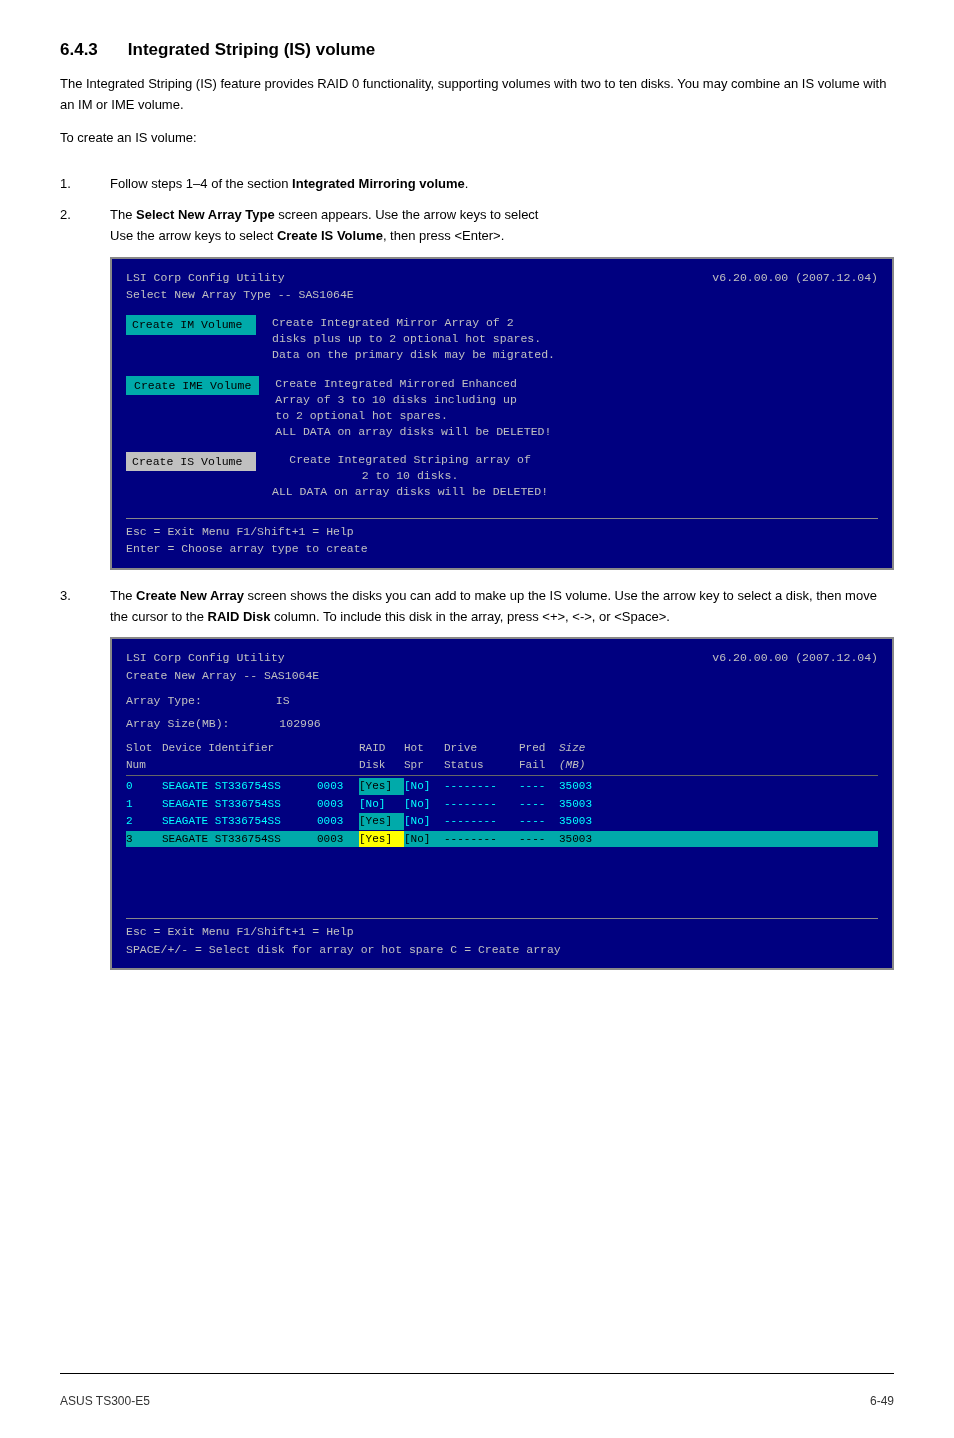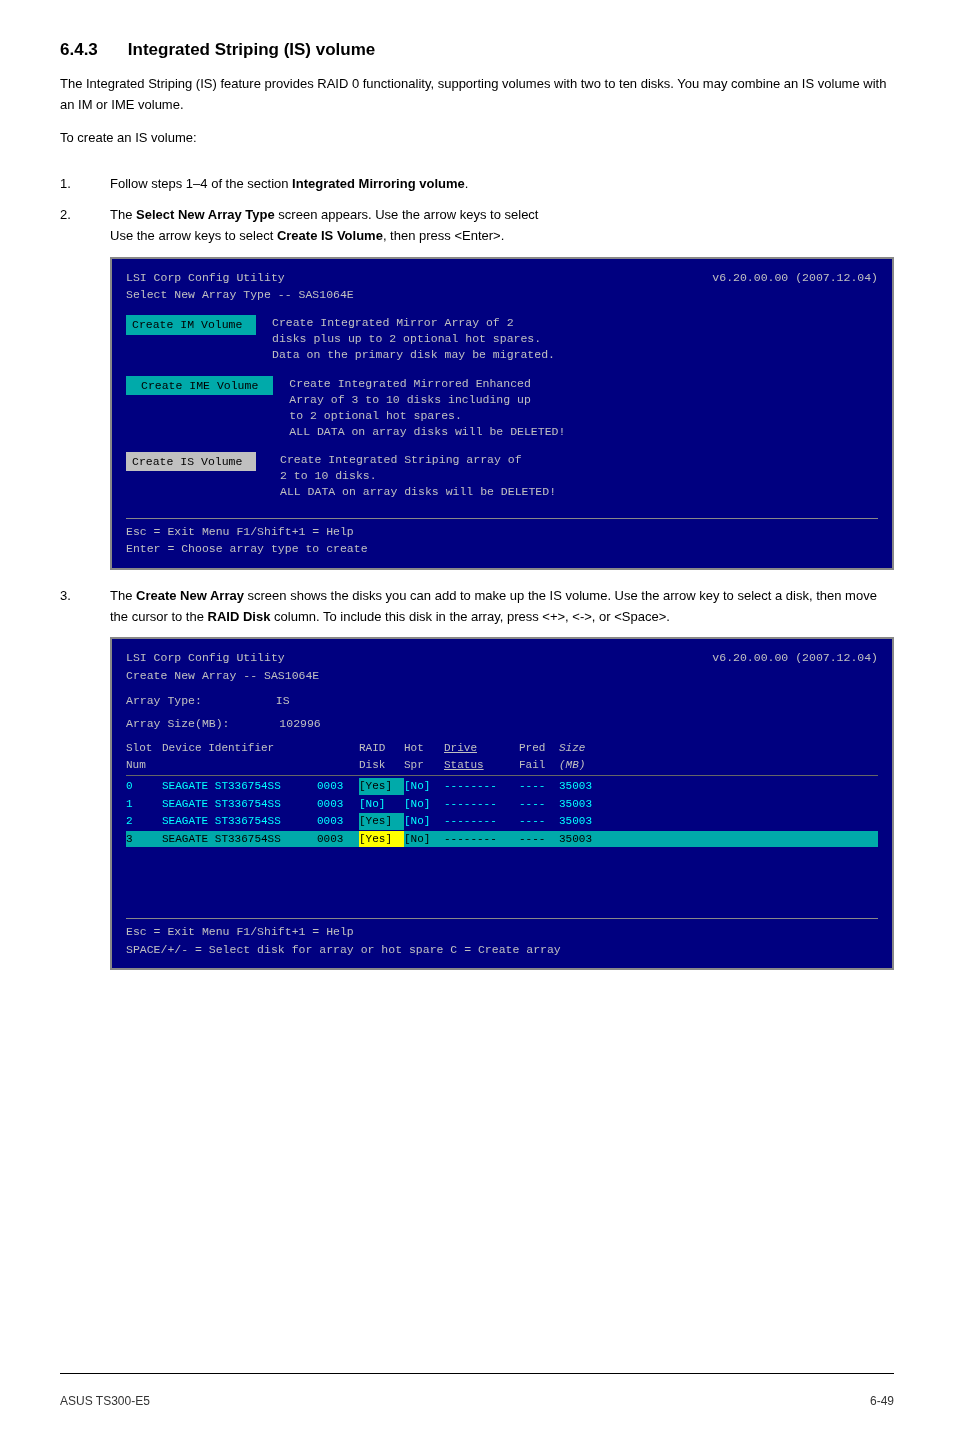--- a/index.html
+++ b/index.html
@@ -100,30 +100,30 @@
         <div style="margin-bottom:12px;">Select New Array Type -- SAS1064E</div>
 
         <div style="margin-bottom:12px; display:flex; align-items:flex-start;">
           <span style="background:#00aaaa; color:#000; padding:1px 6px; min-width:130px; display:inline-block; white-space:nowrap;">Create IM Volume</span>
           <span style="margin-left:16px; max-width:310px; white-space:pre-line; line-height:1.4;">Create Integrated Mirror Array of 2
 disks plus up to 2 optional hot spares.
 Data on the primary disk may be migrated.</span>
         </div>
 
         <div style="margin-bottom:12px; display:flex; align-items:flex-start;">
-          <span style="background:#00aaaa; color:#000; padding:1px 15px; min-width:130px; display:inline-block; white-space:nowrap;">Create IME Volume</span>
+          <span style="background:#00aaaa; color:#000; padding:1px 8px; min-width:130px; display:inline-block; white-space:nowrap;">Create IME Volume</span>
           <span style="margin-left:16px; max-width:310px; white-space:pre-line; line-height:1.4;">Create Integrated Mirrored Enhanced
 Array of 3 to 10 disks including up
 to 2 optional hot spares.
 ALL DATA on array disks will be DELETED!</span>
         </div>
 
         <div style="margin-bottom:18px; display:flex; align-items:flex-start;">
           <span style="background:#c0c0c0; color:#000; padding:1px 6px; min-width:130px; display:inline-block; white-space:nowrap;">Create IS Volume</span>
-          <span style="margin-left:24px; max-width:310px; white-space:pre-line; line-height:1.4;">Create Integrated Striping array of
+          <span style="margin-left:16px; max-width:310px; white-space:pre-line; line-height:1.4;text-align:center;">Create Integrated Striping array of
 2 to 10 disks.
 ALL DATA on array disks will be DELETED!</span>
         </div>
 
         <div style="border-top:1px solid #888; padding-top:4px;">
           <div>Esc = Exit Menu    F1/Shift+1 = Help</div>
           <div>Enter = Choose array type to create</div>
         </div>
       </div>
 
@@ -159,21 +159,21 @@
         </div>
 
         <div style="font-family:'Courier New',Courier,monospace; font-size:11px;">
 
           <div style="display:flex; gap:0; color:#c0c0c0; border-bottom:1px solid #666; padding-bottom:2px; margin-bottom:2px;">
             <span style="width:36px; display:inline-block;">Slot<br>Num</span>
             <span style="width:155px; display:inline-block;">Device Identifier</span>
             <span style="width:42px; display:inline-block;"></span>
             <span style="width:45px; display:inline-block;">RAID<br>Disk</span>
             <span style="width:40px; display:inline-block;">Hot<br>Spr</span>
-            <span style="width:75px; display:inline-block;text-decoration:underline;">Drive<br>Status</span>
+            <span style="width:75px; display:inline-block;">Drive<br>Status</span>
             <span style="width:40px; display:inline-block;">Pred<br>Fail</span>
             <span style="width:50px; display:inline-block;font-style:italic;">Size<br>(MB)</span>
           </div>
 
           <div style="display:flex; gap:0; color:#00ffff; margin-bottom:1px;">
             <span style="width:36px; display:inline-block;">0</span>
             <span style="width:155px; display:inline-block;">SEAGATE ST336754SS</span>
             <span style="width:42px; display:inline-block;">0003</span>
             <span style="width:45px; display:inline-block; background:#00aaaa; color:#000;">[Yes]</span>
             <span style="width:40px; display:inline-block;">[No]</span>

